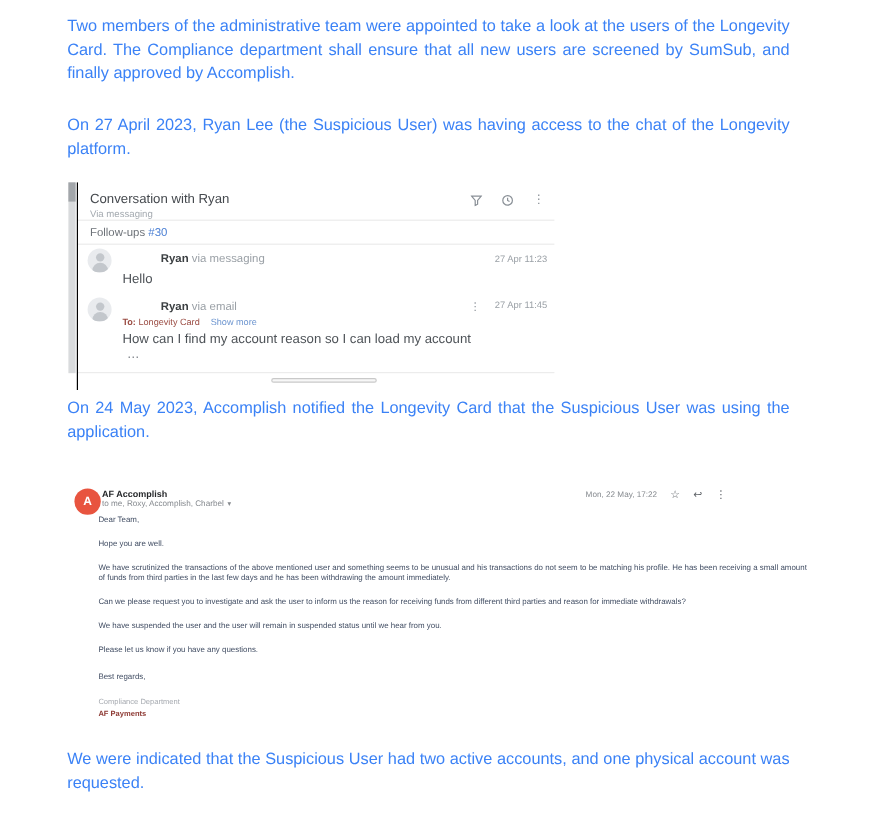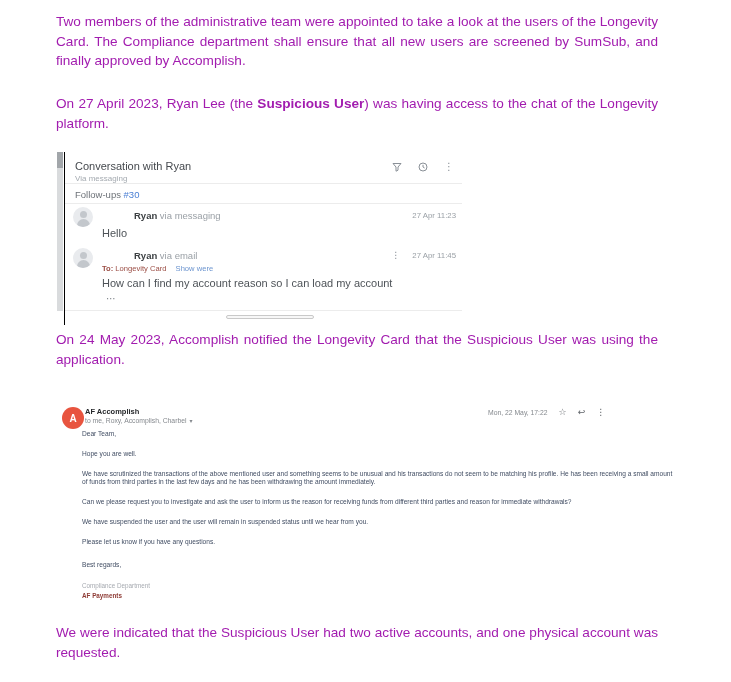--- a/index.html
+++ b/index.html
@@ -9,43 +9,43 @@
     width: 731px; height: 682px;
     background: #ffffff;
     font-family: "Liberation Sans", "DejaVu Sans", sans-serif;
     overflow: hidden;
   }
   .doc-para {
     position: absolute;
     left: 56px; width: 602px;
     margin: 0;
     font-size: 13.6px; line-height: 19.5px;
-    color: #a21caf;
+    color: #3b82f6;
     text-align: justify;
   }
-  .doc-para b { font-weight: bold; }
+  .doc-para b { font-weight: normal; }
 
   
   .chat-shot { position:absolute; left:57px; top:152px; width:405px; height:173px; background:#fff; }
   .v-scrollbar { position:absolute; left:0; top:0; width:6px; height:159px; background:#d9dbdd; }
   .v-thumb { width:6px; height:16px; background:#a2a6aa; }
   .chat-content { position:absolute; left:7px; top:0; right:0; bottom:0; border-left:1px solid #000000; background:#fff; }
   .chat-title { position:absolute; left:10px; top:8px; font-size:11px; color:#45494e; }
   .chat-subtitle { position:absolute; left:10px; top:22px; font-size:8px; color:#a4aab0; }
   .chat-header-icons { position:absolute; right:8px; top:10px; display:flex; align-items:center; gap:16px; color:#8a9097; }
   .chat-header-icons .glyph { font-size:10px; line-height:10px; color:#8a9097; cursor:pointer; }
   .divider { position:absolute; left:0; right:0; height:1px; background:#ececec; }
   .followups-row { position:absolute; left:10px; top:37px; font-size:9.5px; color:#6d7278; }
   .followups-row a { color:#4a7fd4; text-decoration:none; }
   .avatar { position:absolute; width:20px; height:20px; border-radius:50%; background:#e9ebee; overflow:hidden; }
   .avatar .head { width:7px; height:7px; border-radius:50%; background:#c3c7cc; margin:4px auto 0; }
   .avatar .shoulders { width:13px; height:8px; border-radius:7px 7px 0 0; background:#c3c7cc; margin:1px auto 0; }
   .msg-name { position:absolute; left:37px; font-size:9.5px; color:#9aa0a6; }
   .msg-name b { color:#3c4043; font-weight:bold;margin-left:32px; }
-  .msg-time { position:absolute; font-size:7.8px; color:#9aa0a6; display:flex; align-items:flex-end; gap:12px; }
+  .msg-time { position:absolute; font-size:7.8px; color:#9aa0a6; display:flex; align-items:flex-start; gap:12px; }
   .msg-body { position:absolute; left:37px; font-size:11px; color:#4e5358; }
   .to-line { position:absolute; left:37px; font-size:7.6px; color:#9b4d44; }
   .to-line .to-label { font-weight:bold; }
   .to-line .show-more { color:#6b94cf; margin-left:7px; cursor:pointer; }
   .collapsed-chip { position:absolute; left:41px; top:141px; font-size:10px; color:#7d8288; letter-spacing:1px; cursor:pointer; }
   .h-scrollbar { position:absolute; left:161px; top:163px; width:88px; height:4px; border:1px solid #c9c9c9; border-radius:2px; background:#f7f7f7; }
   .kebab { font-size:9px; color:#8a9097; cursor:pointer; }
 
   
   .email-shot { position:absolute; left:62px; top:404px; width:613px; height:205px; background:#fff; }
@@ -122,21 +122,21 @@
         <div class="head"></div>
         <div class="shoulders"></div>
       </div>
       <div class="msg-name" style="top:98px"><b>Ryan</b><span> via email</span></div>
       <div class="msg-time" style="right:6px; top:98px">
         <span class="kebab">⋮</span>
         <span>27 Apr 11:45</span>
       </div>
       <div class="to-line" style="top:112px">
         <span class="to-label">To:</span><span> Longevity Card</span>
-        <span class="show-more">Show were</span>
+        <span class="show-more">Show more</span>
       </div>
       <div class="msg-body" style="top:125px">How can I find my account reason so I can load my account</div>
 
       <div class="collapsed-chip">⋯</div>
 
       <div class="divider" style="top:158px"></div>
       <div class="h-scrollbar"></div>
     </div>
   </div>
 

